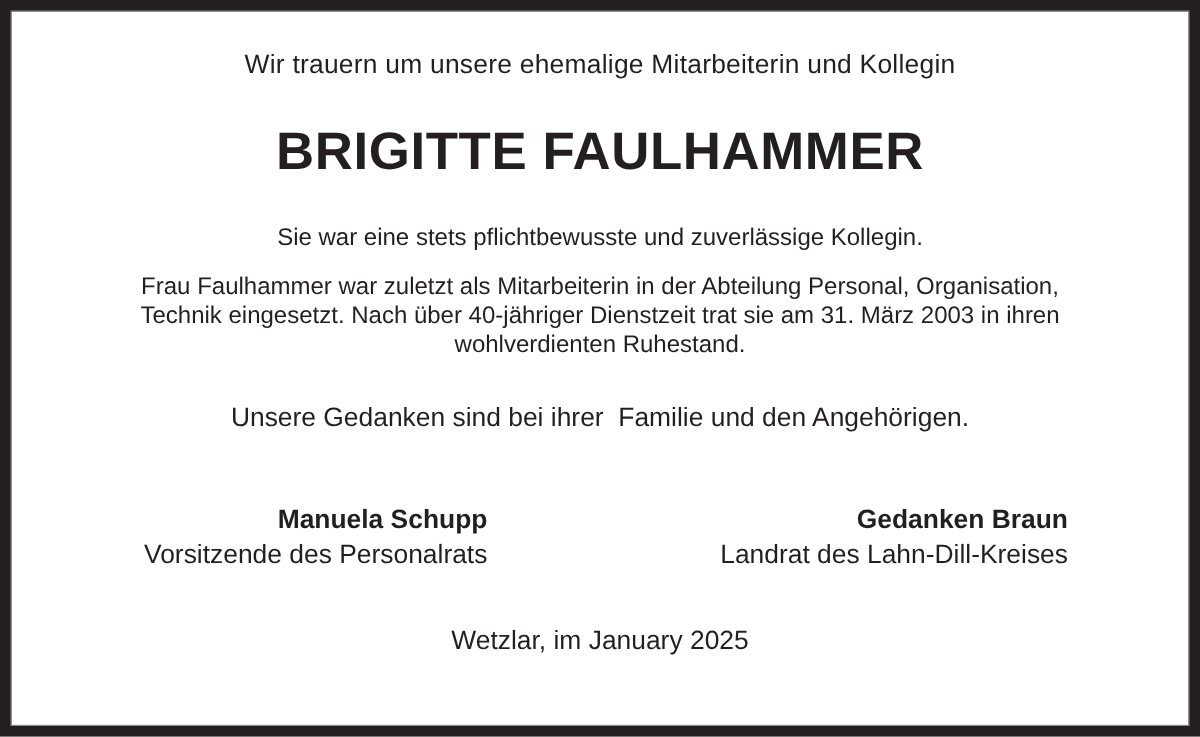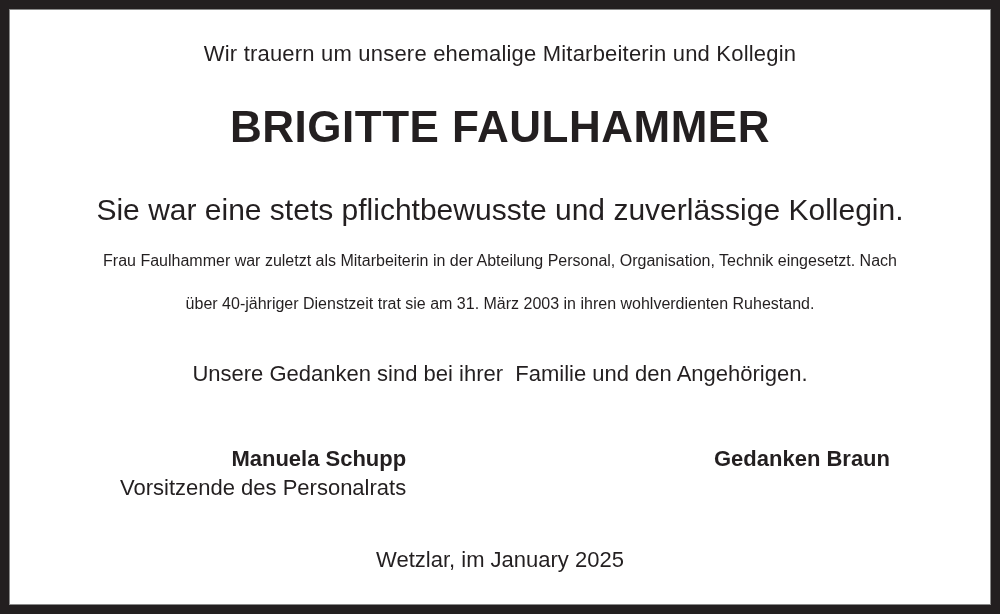--- a/index.html
+++ b/index.html
@@ -37,27 +37,27 @@
     letter-spacing: 0.2px;
   }
   .deceased-name {
     font-size: 44px;
     font-weight: bold;
     line-height: 48px;
     margin: 36px 0 12px 0;
     letter-spacing: 0.5px;
   }
   .tribute {
-    font-size: 30px;
+    font-size: 20px;
     line-height: 26px;
-    margin: 46px 0 0 0;
+    margin: 34px 0 0 0;
   }
   .biography {
-    font-size: 16px;
-    line-height: 43px;
+    font-size: 20px;
+    line-height: 24px;
     margin: 16px auto 0 auto;
     max-width: 820px;
   }
   .condolence {
     font-size: 22px;
     line-height: 26px;
     margin: 36px 0 0 0;
     white-space: pre-wrap;
   }
   .signatures {
@@ -101,20 +101,21 @@
 
       <p class="condolence">Unsere Gedanken sind bei ihrer  Familie und den Angehörigen.</p>
 
       <div class="signatures">
         <div class="signatory">
           <div class="signatory-name">Manuela Schupp</div>
           <div class="signatory-role">Vorsitzende des Personalrats</div>
         </div>
         <div class="signatory">
           <div class="signatory-name">Gedanken Braun</div>
+          <div class="signatory-role">Landrat des Lahn-Dill-Kreises</div>
         </div>
       </div>
 
       <p class="dateline">Wetzlar, im January 2025</p>
 
     </div>
   </div>
 </div>
 
 </body></html>

